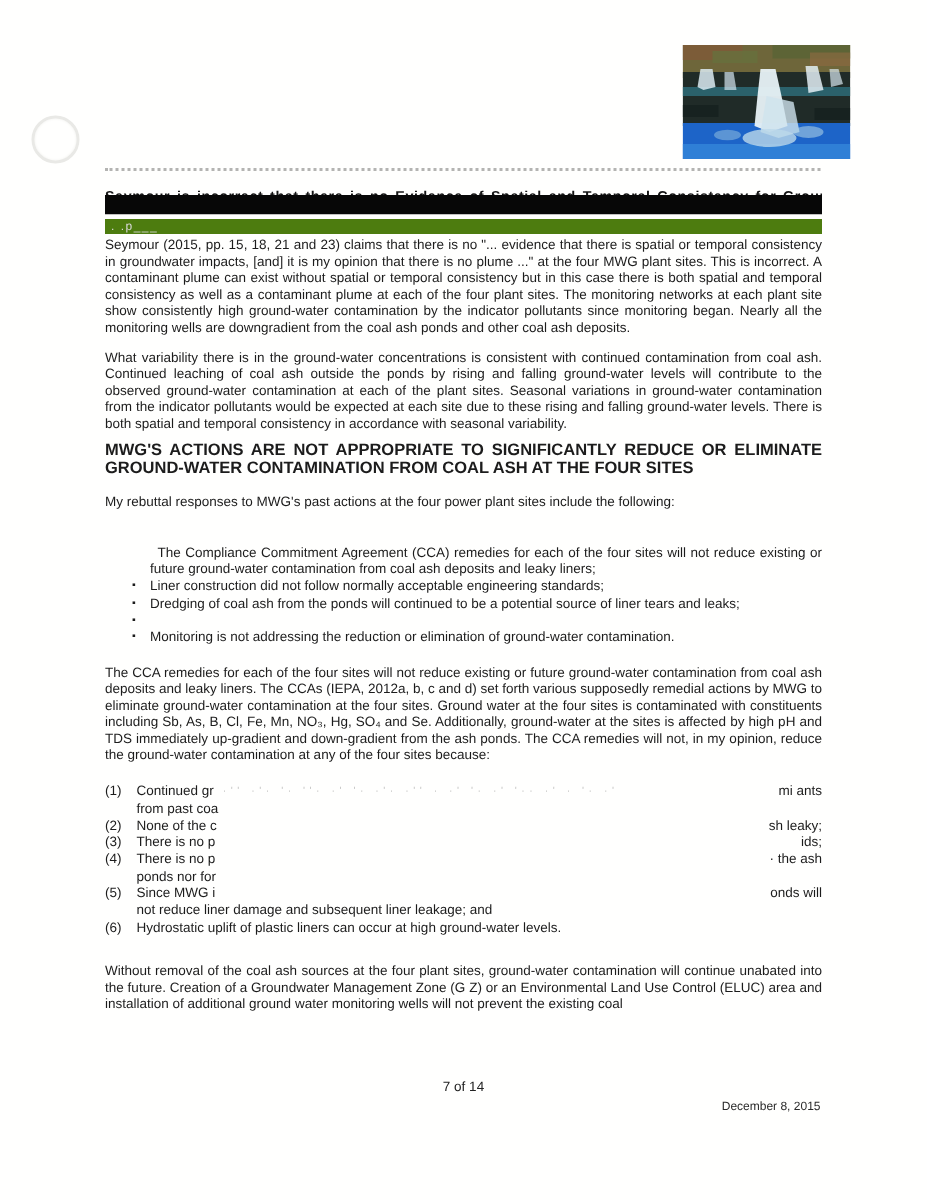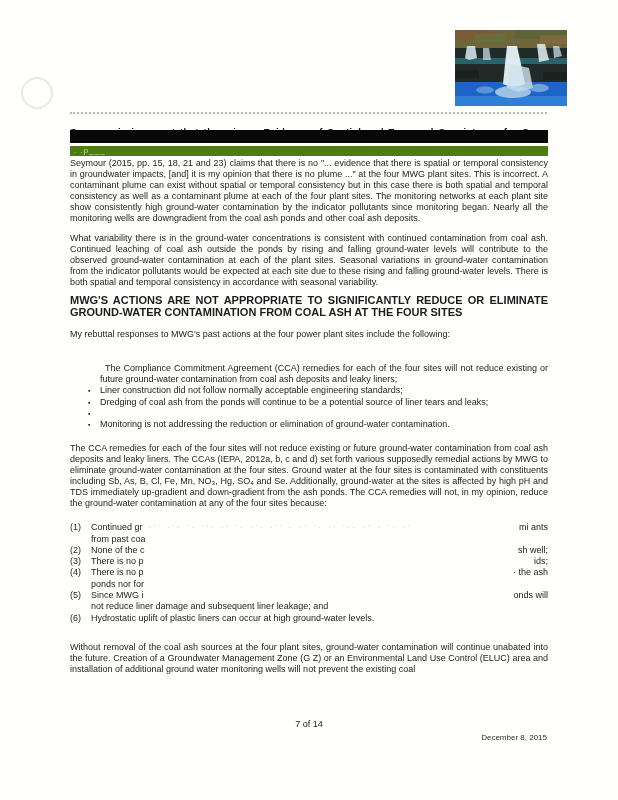--- a/index.html
+++ b/index.html
@@ -117,21 +117,21 @@
     <div class="intro">My rebuttal responses to MWG's past actions at the four power plant sites include the following:</div>
 
     <div class="cca-block">
       <div class="cca-lead">The Compliance Commitment Agreement (CCA) remedies for each of the four sites will not reduce existing or future ground-water contamination from coal ash deposits and leaky liners;</div>
       <div class="bullet-item">
         <span class="bullet">▪</span>
         <span>Liner construction did not follow normally acceptable engineering standards;</span>
       </div>
       <div class="bullet-item">
         <span class="bullet">▪</span>
-        <span>Dredging of coal ash from the ponds will continue to be a potential source of liner tears and leaks;</span>
+        <span>Dredging of coal ash from the ponds will continued to be a potential source of liner tears and leaks;</span>
       </div>
       <div class="bullet-item">
         <span class="bullet">▪</span>
       </div>
       <div class="bullet-item">
         <span class="bullet">▪</span>
         <span>Monitoring is not addressing the reduction or elimination of ground-water contamination.</span>
       </div>
     </div>
 
@@ -143,21 +143,21 @@
         <span class="frag-left">Continued gr</span>
         <span class="trace">·'' ·'· '· ''· ·' '· ·'· ·'' · ·' '· ·' '·· ·' · '· ·'</span>
         <span class="frag-right">mi ants</span>
       </div>
       <div class="cont-line">from past coa</div>
 
       <div class="numline">
         <span class="num">(2)</span>
         <span class="frag-left">None of the c</span>
         <span class="spacer"></span>
-        <span class="frag-right">sh well;</span>
+        <span class="frag-right">sh leaky;</span>
       </div>
 
       <div class="numline">
         <span class="num">(3)</span>
         <span class="frag-left">There is no p</span>
         <span class="spacer"></span>
         <span class="frag-right">ids;</span>
       </div>
 
       <div class="numline">

